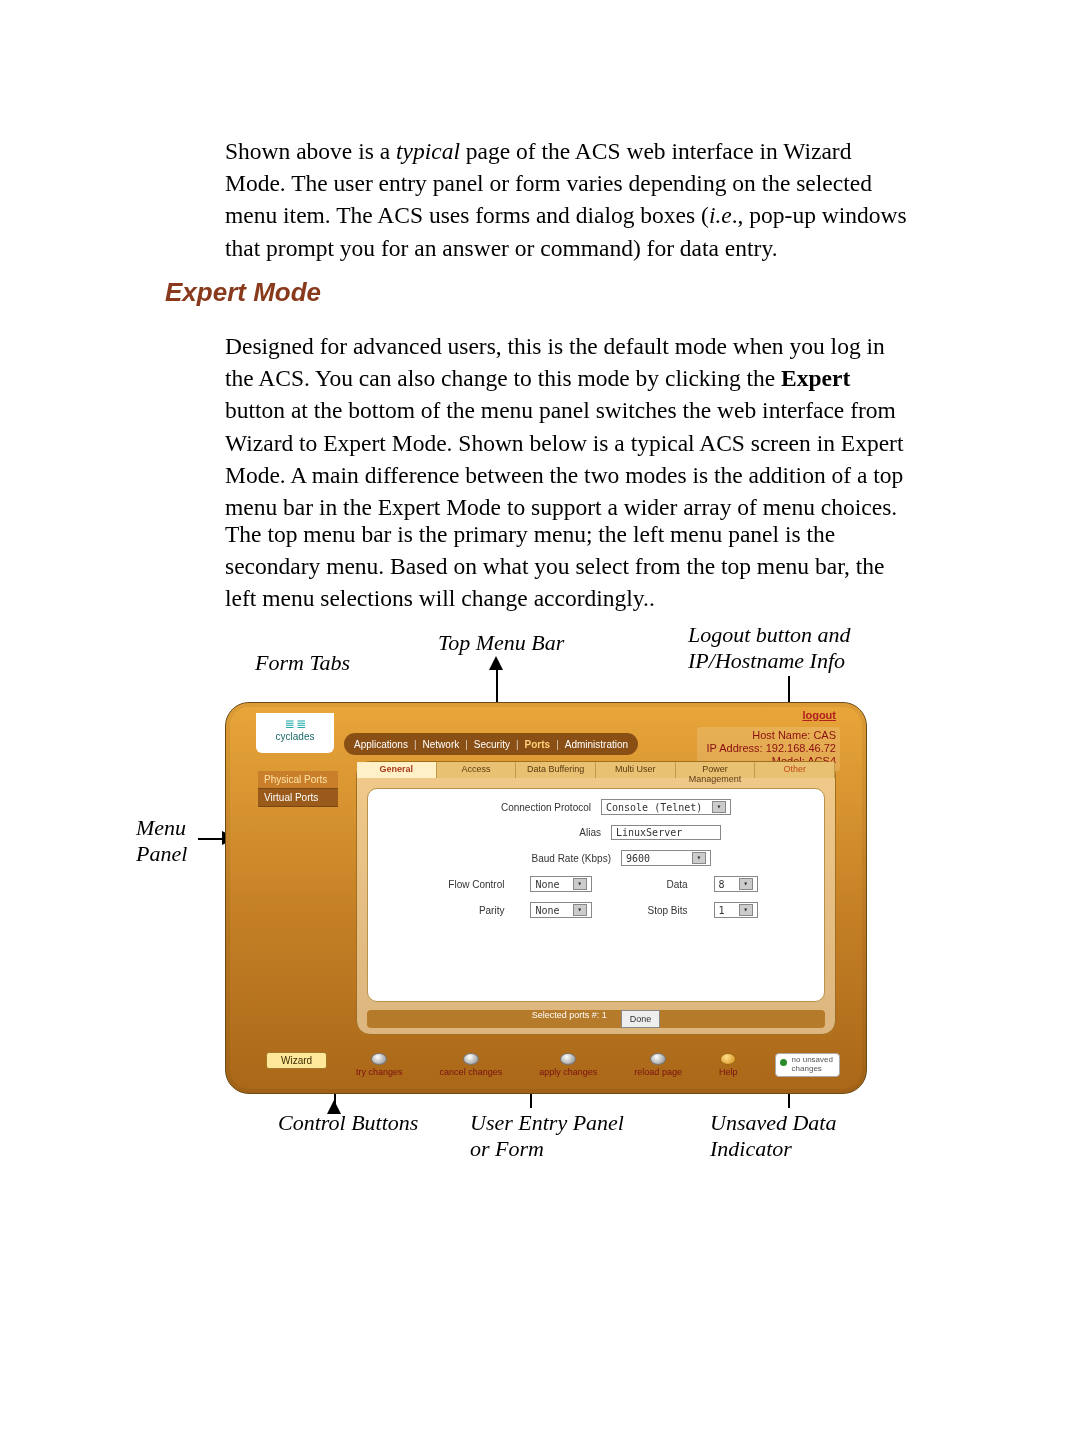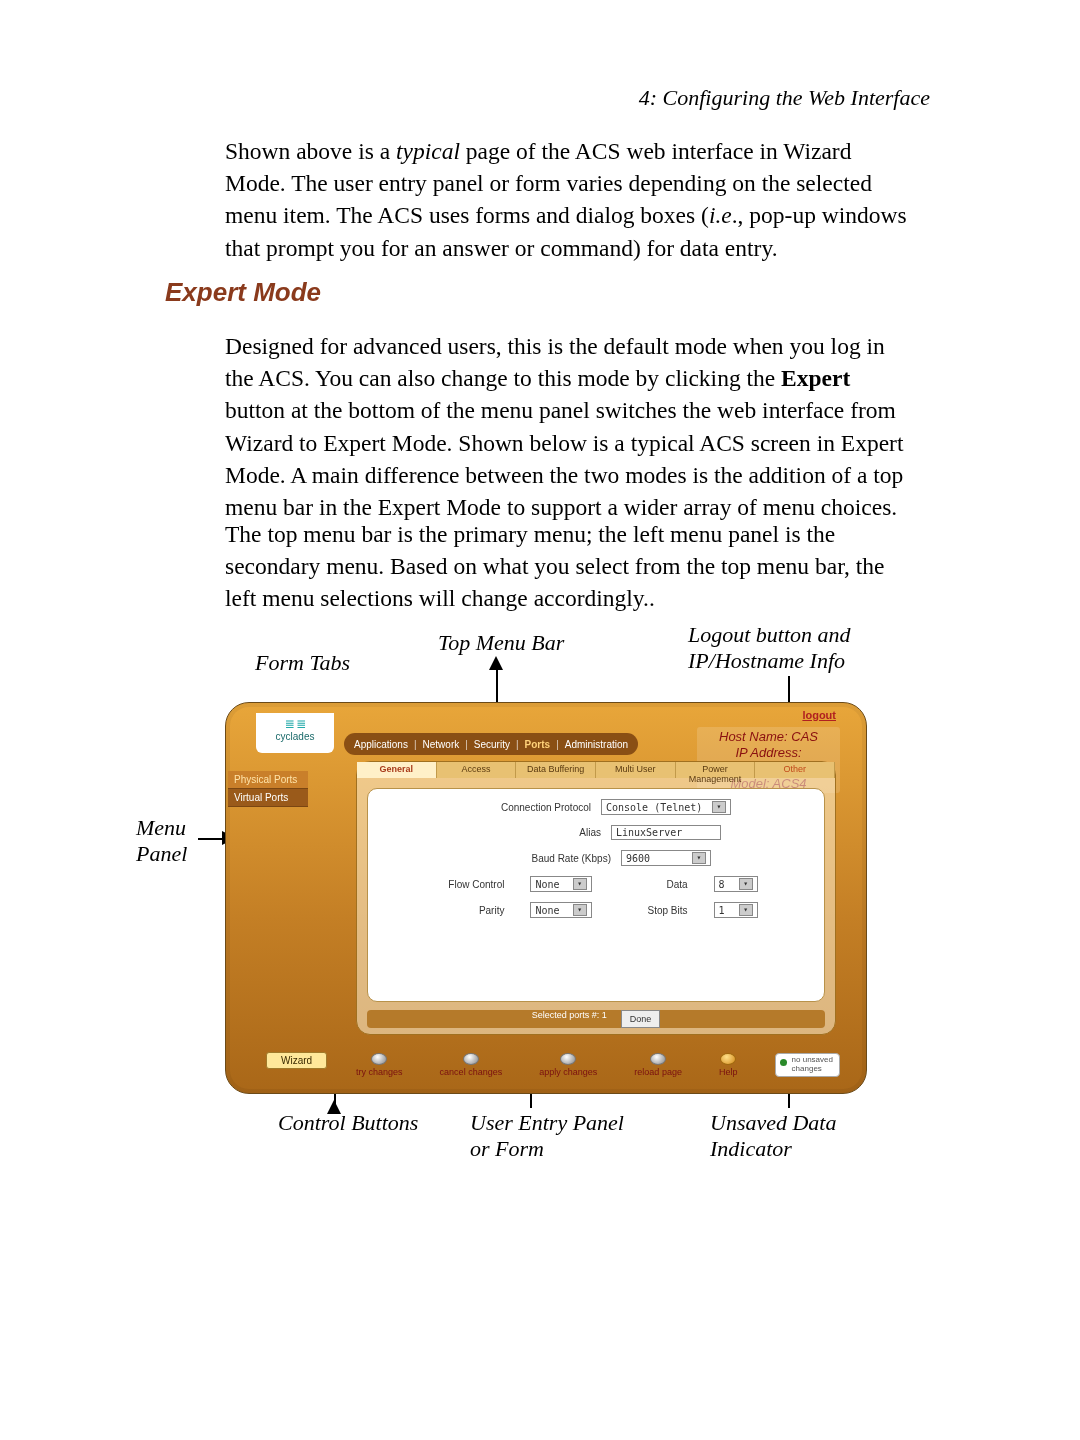--- a/index.html
+++ b/index.html
@@ -136,32 +136,31 @@
     right: 30px; top: 6px;
     color: #b02020;
     font-size: 11px;
     font-weight: bold;
     text-decoration: underline;
   }
   .hostinfo {
     position: absolute;
     right: 26px; top: 24px;
     width: 135px;
-    font-size: 13px;
+    font-size: 11px;
     line-height: 1.2;
     color: #8a1010;
-    text-align: center;
+    text-align: right;
     background: rgba(255,255,255,.15);
     padding: 2px 4px;
     border-radius: 3px;
-    font-style: italic;
   }
   .leftmenu {
     position: absolute;
-    left: 2px; top: 68px;
+    left: 32px; top: 68px;
     width: 80px;
     font-size: 10px;
   }
   .leftmenu .item {
     background: #9a5a1a;
     color: #fff;
     padding: 3px 6px;
     border-bottom: 1px solid #7a4612;
   }
   .leftmenu .item.sel {
@@ -316,21 +315,20 @@
     display: flex;
     justify-content: space-between;
     font-size: 21px;
   }
   .footer .title { font-style: italic; }
 </style>
 </head>
 <body>
 <div class="page">
 
-<div class="header-line">4: Configuring the Web Interface</div>
 
 <div class="body-text para1">
   <span>Shown above is a </span><span class="ital">typical</span><span> page of the ACS web interface in Wizard Mode. The user entry panel or form varies depending on the selected menu item. The ACS uses forms and dialog boxes (</span><span class="ital">i.e</span><span>., pop-up windows that prompt you for an answer or command) for data entry.</span>
 </div>
 
 <div class="h2">Expert Mode</div>
 
 <div class="body-text para2">
   <span>Designed for advanced users, this is the default mode when you log in the ACS. You can also change to this mode by clicking the </span><span class="bold">Expert</span><span> button at the bottom of the menu panel switches the web interface from Wizard to Expert Mode. Shown below is a typical ACS screen in Expert Mode. A main difference between the two modes is the addition of a top menu bar in the Expert Mode to support a wider array of menu choices.</span>
 </div>

